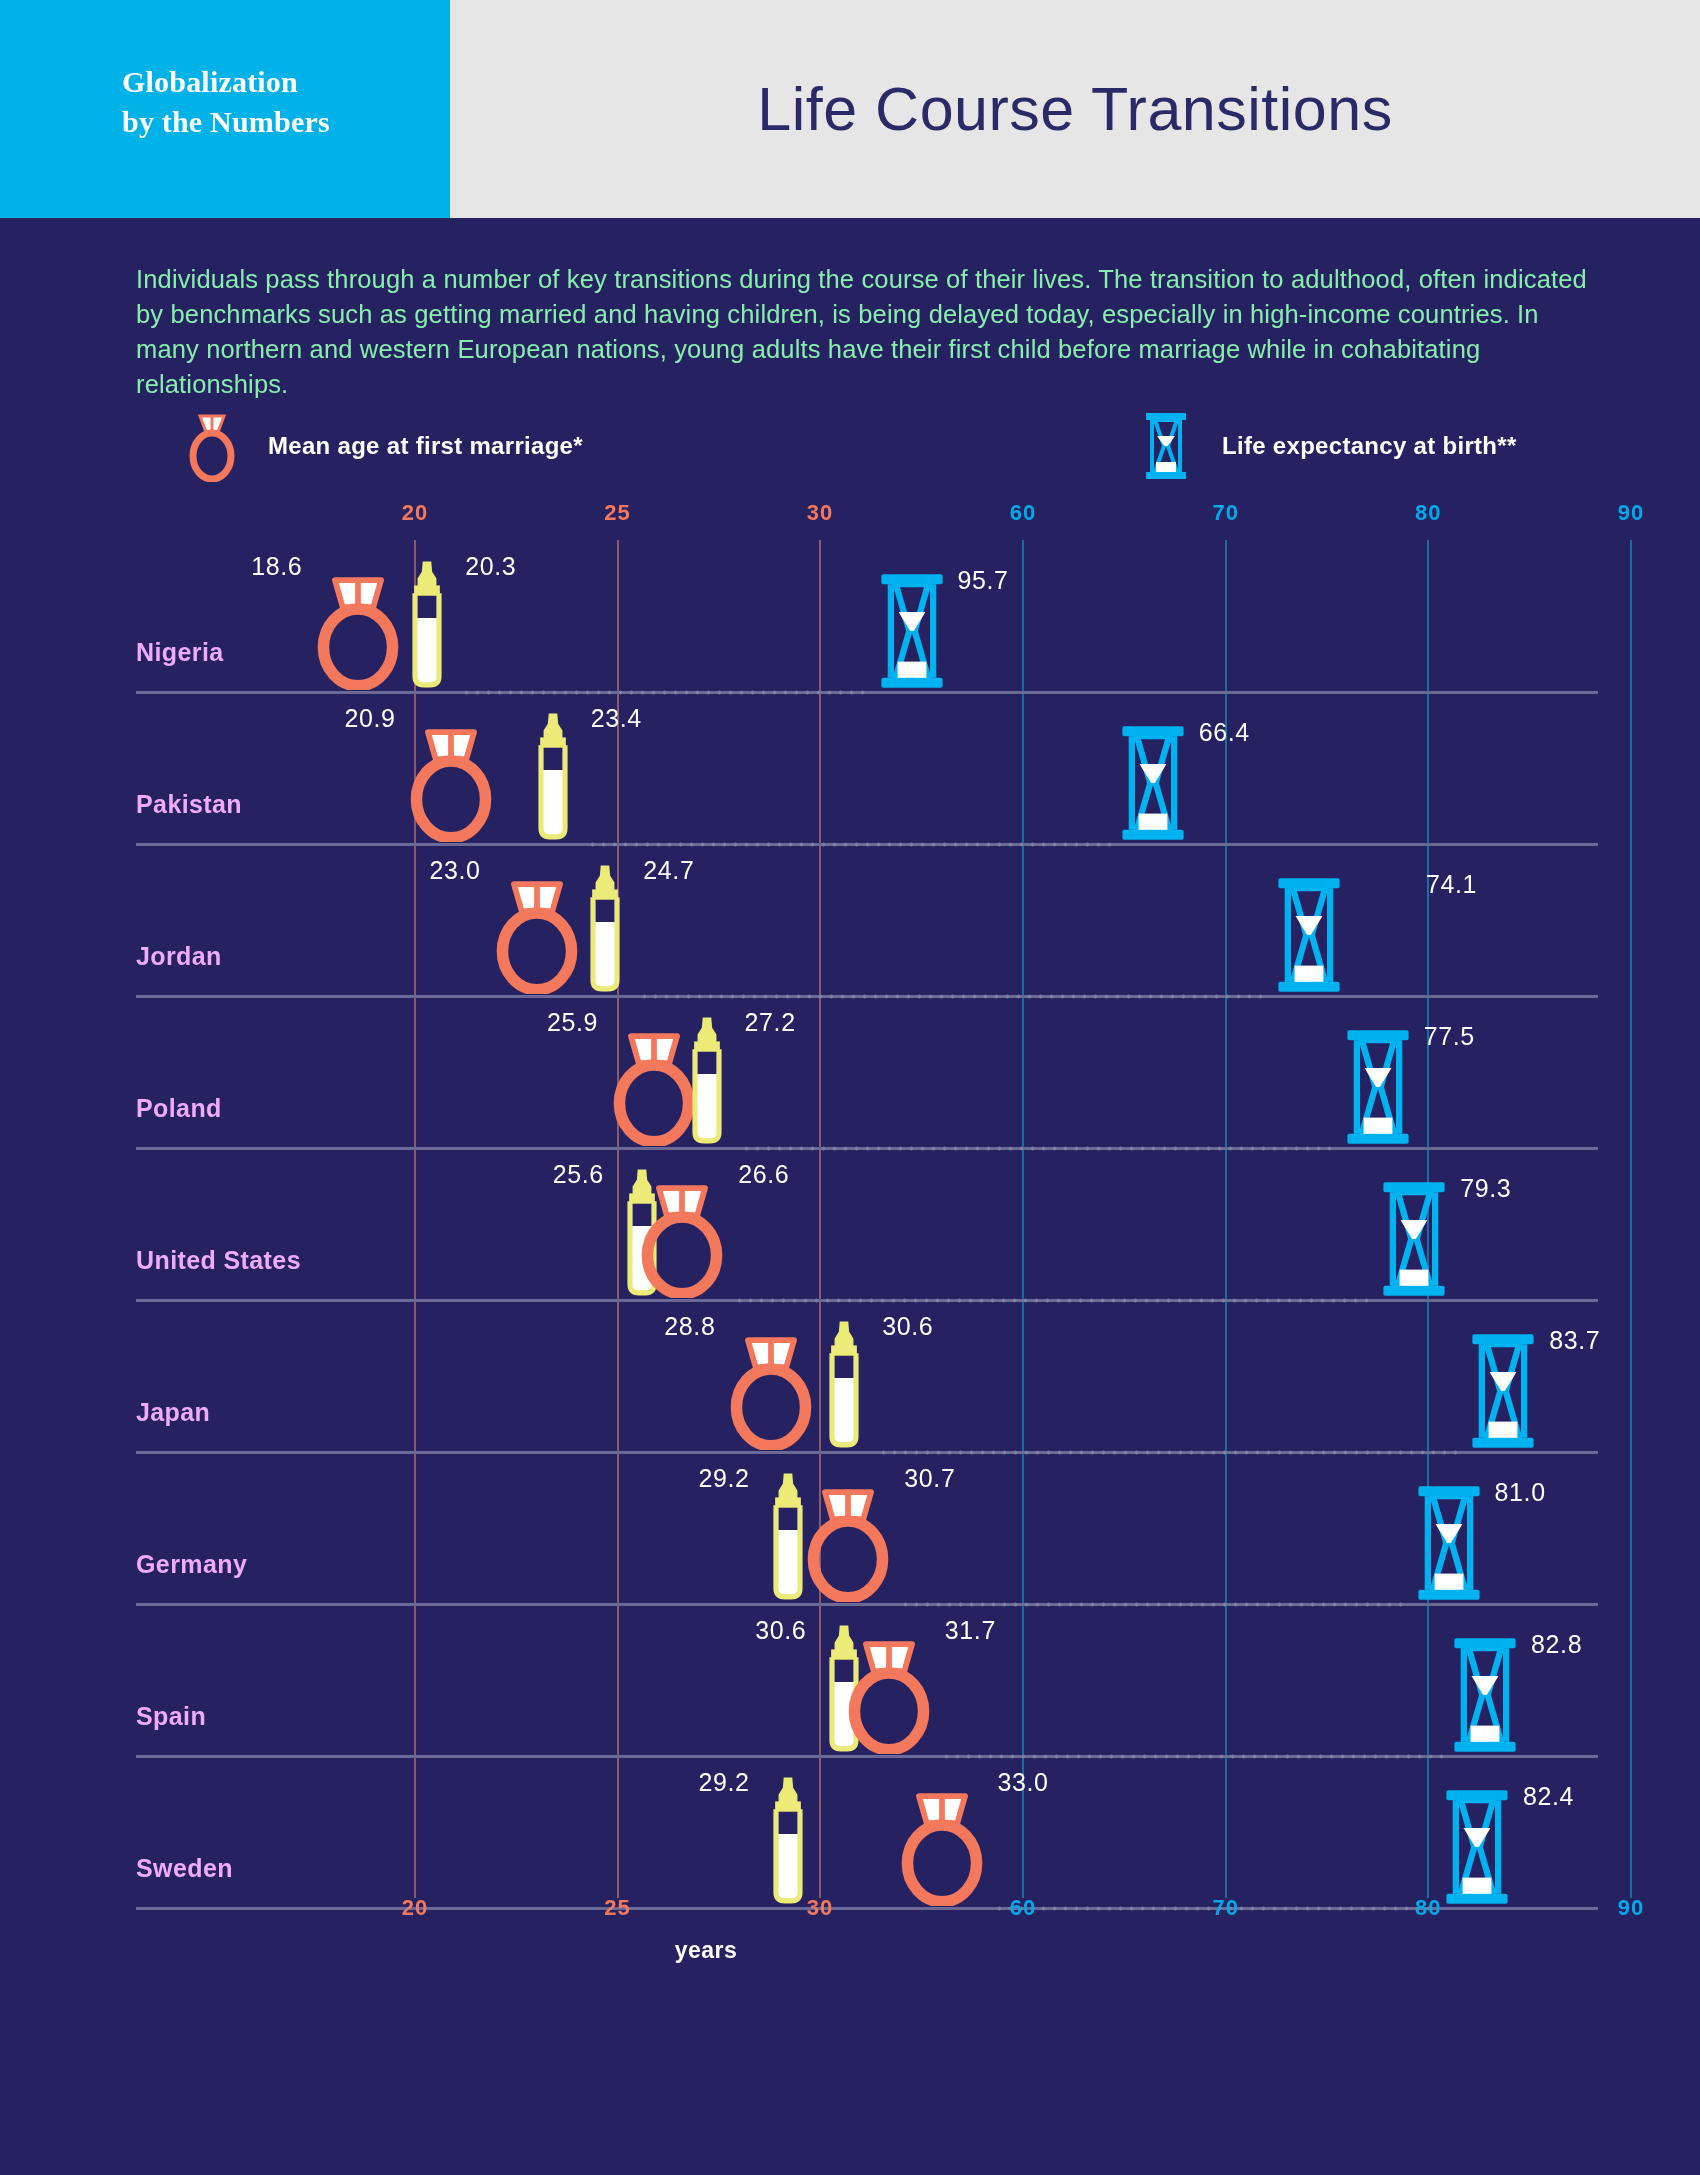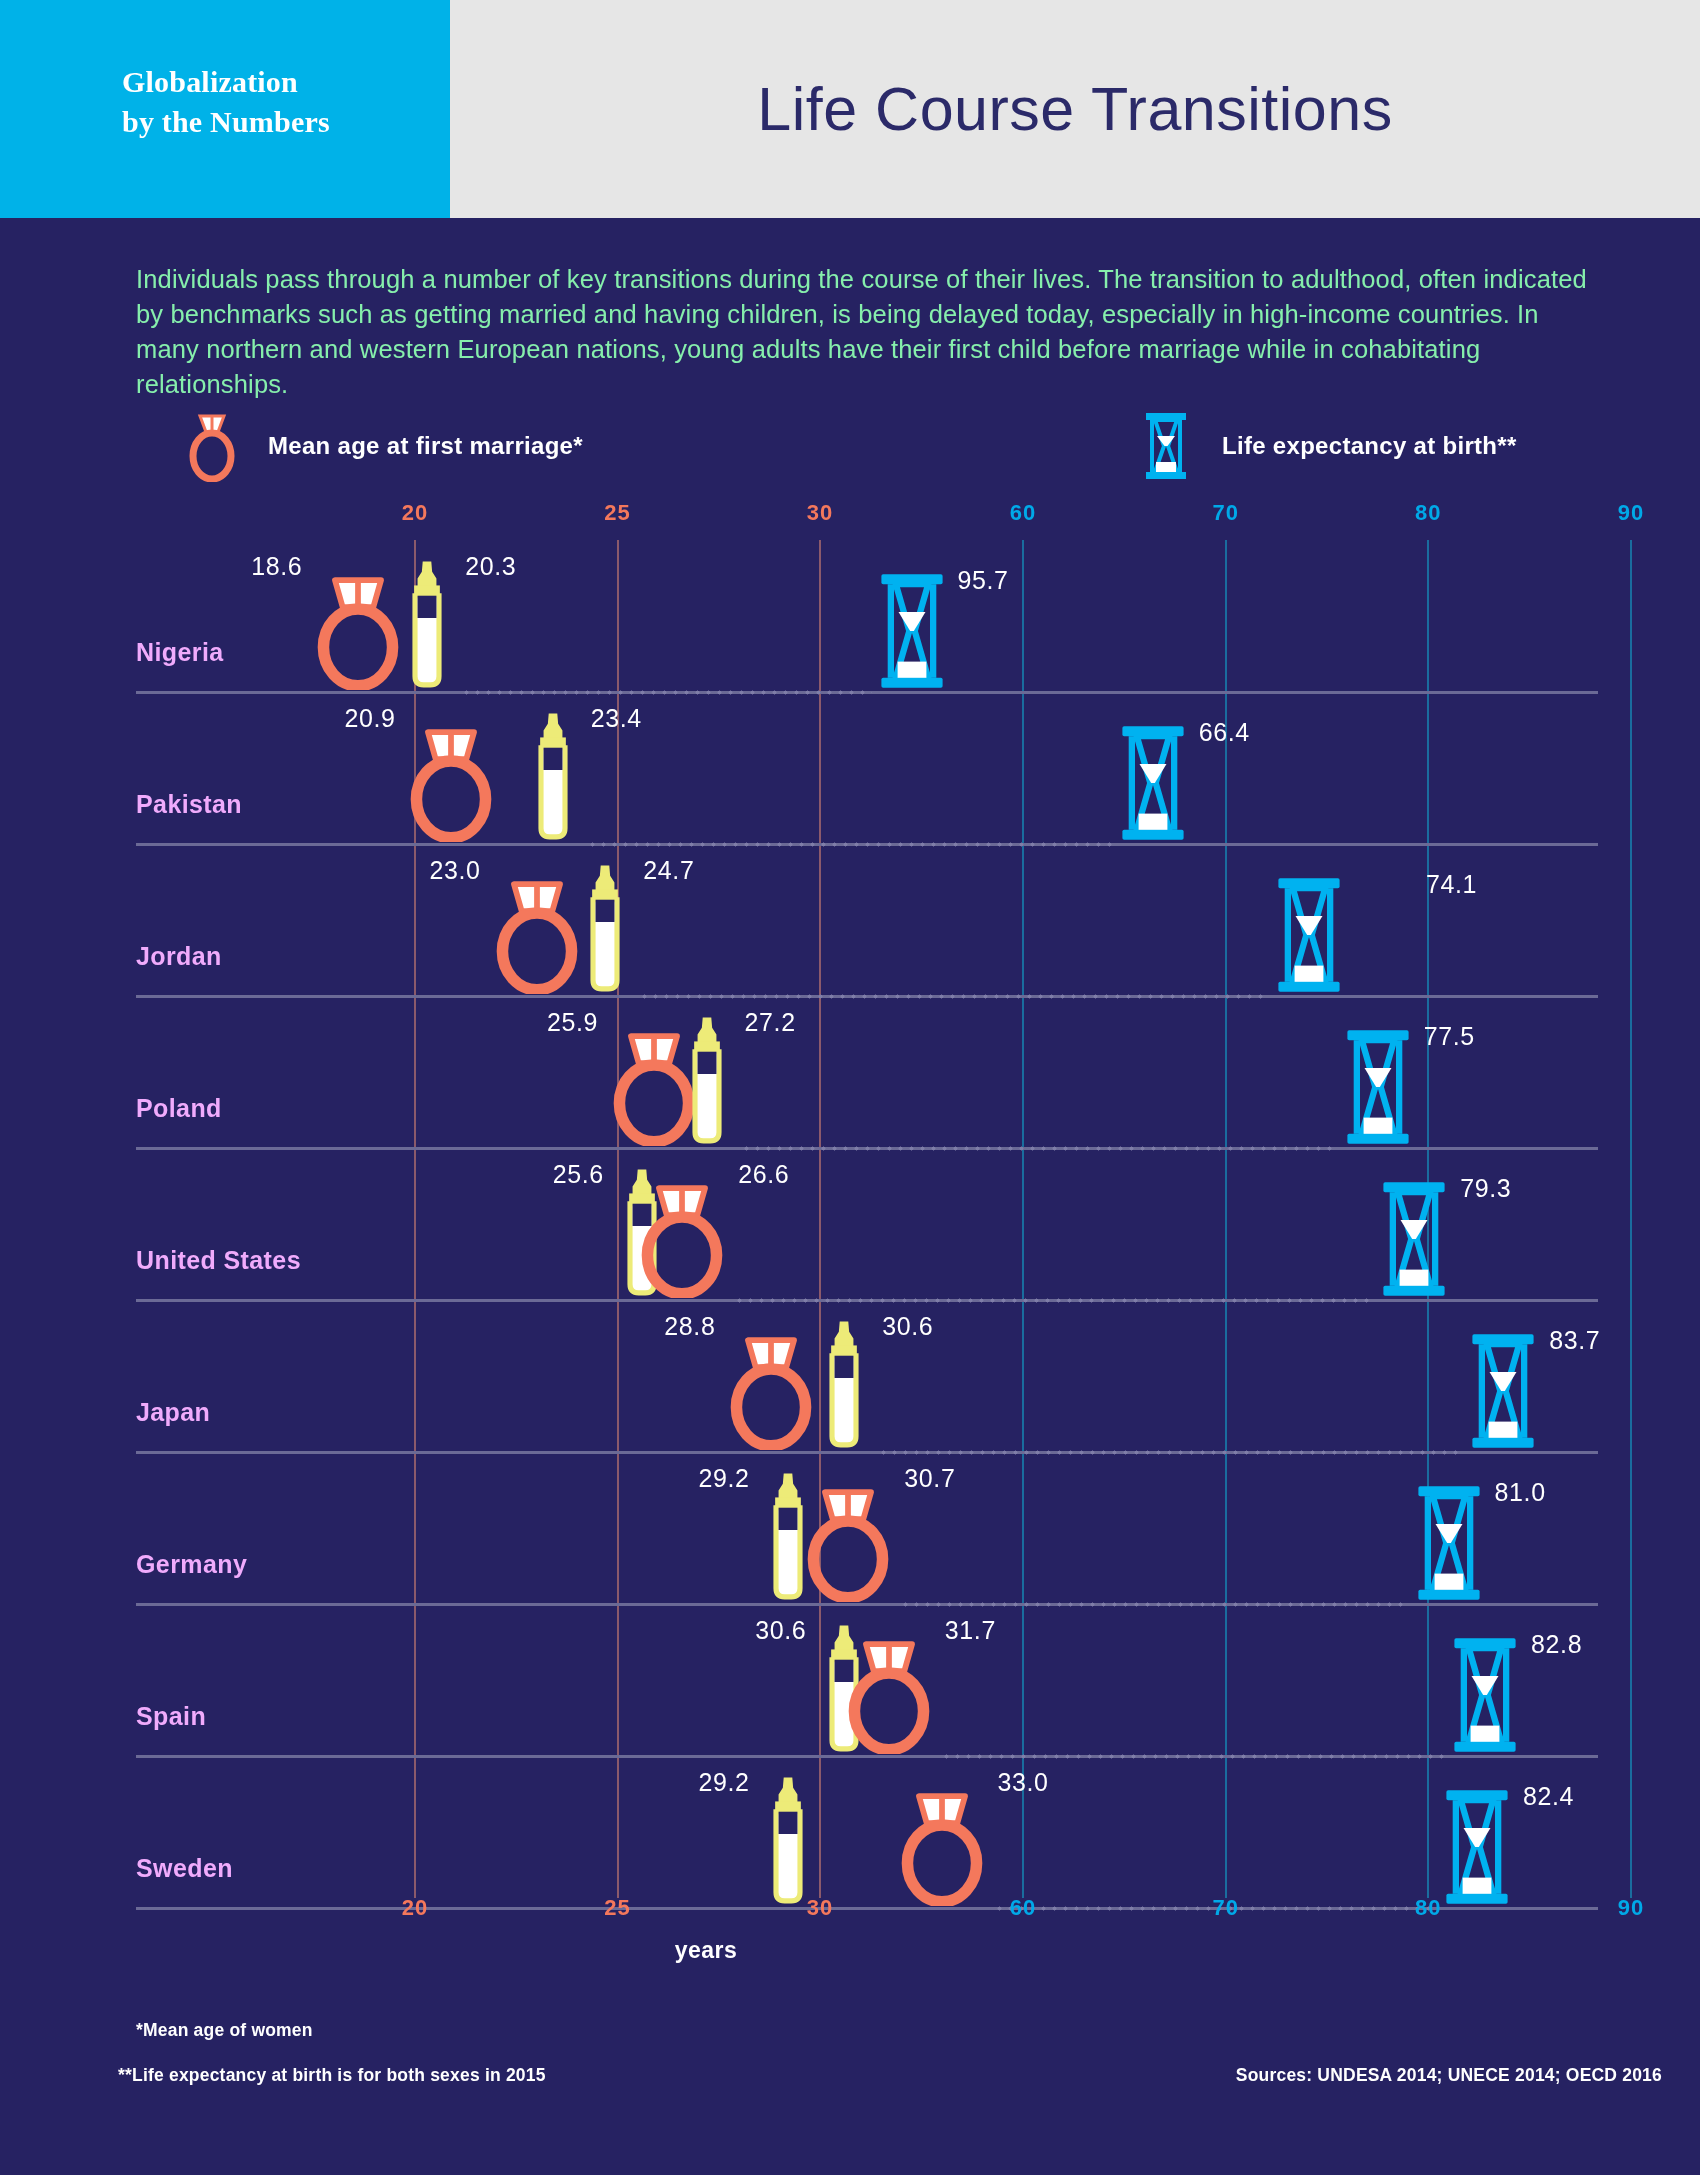--- a/index.html
+++ b/index.html
@@ -412,19 +412,14 @@
         <div class="tick-label tick-orange" style="left: 617.5px;">25</div>
         <div class="tick-label tick-orange" style="left: 820px;">30</div>
         <div class="tick-label tick-blue" style="left: 1023px;">60</div>
         <div class="tick-label tick-blue" style="left: 1225.67px;">70</div>
         <div class="tick-label tick-blue" style="left: 1428.33px;">80</div>
         <div class="tick-label tick-blue" style="left: 1631px;">90</div>
       </div>
     <div class="years-label"><span>years</span></div>
   </div>
 
-  <div class="footer">
-    <div class="fn1">*Mean age of women</div>
-    <div class="fn2">**Life expectancy at birth is for both sexes in 2015</div>
-    <div class="sources">Sources: UNDESA 2014; UNECE 2014; OECD 2016</div>
-  </div>
 
 </div>
 
 </body></html>

